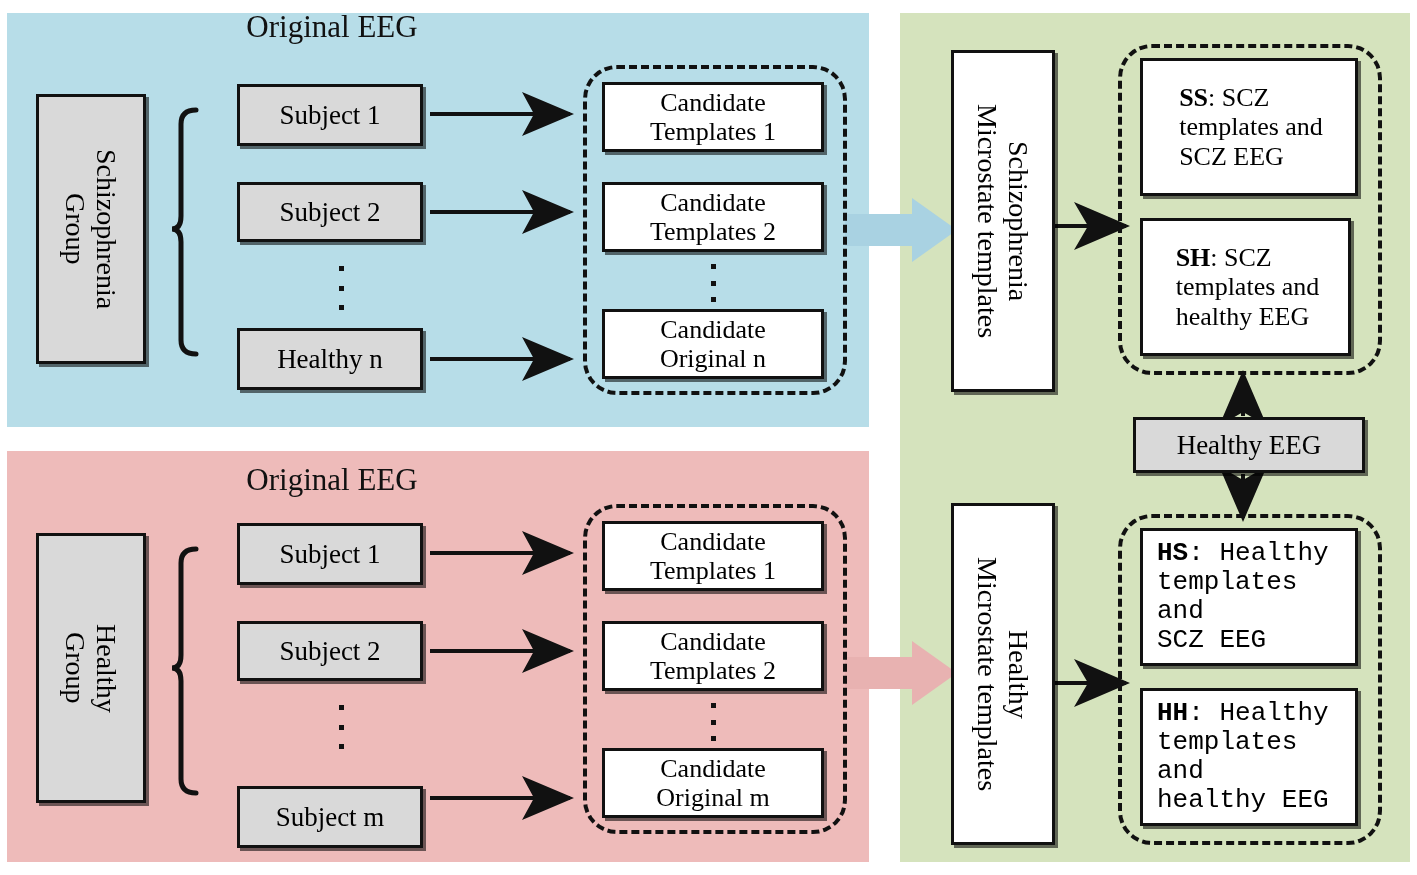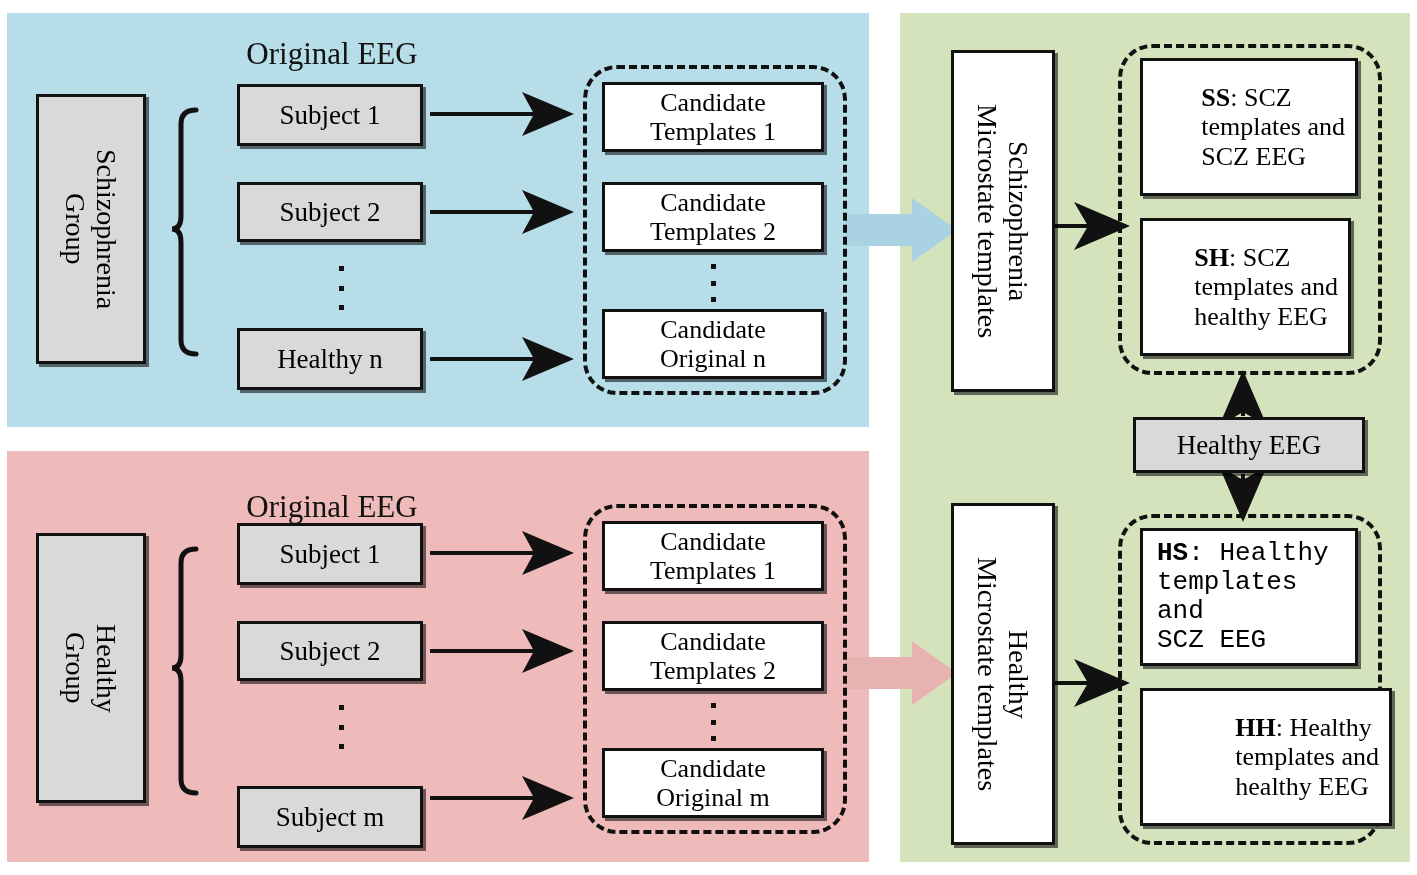--- a/index.html
+++ b/index.html
@@ -15,35 +15,35 @@
   .box{position:absolute;border:3px solid #111;box-sizing:border-box;
        display:flex;align-items:center;justify-content:center;text-align:center;
        line-height:1.12;}
   .gray{background:#d9d9d9;}
   .white{background:#ffffff;}
 
   .shadowed{box-shadow:3px 3px 0 0 rgba(0,0,0,0.55);}
 
   .vert{writing-mode:vertical-rl;text-orientation:mixed;}
 
-  .panel-title{position:absolute;font-size:31px;color:#111;margin-top:27px;}
+  .panel-title{position:absolute;font-size:31px;color:#111;}
 
   
   .dashbox{position:absolute;border:4px dashed #111;border-radius:34px;box-sizing:border-box;}
 
   
   svg.ov{position:absolute;left:0;top:0;width:1417px;height:875px;pointer-events:none;}
 
   .dots{position:absolute;display:flex;flex-direction:column;align-items:center;
         justify-content:space-between;}
   .dots i{display:block;width:5px;height:5px;background:#111;}
 
   .t-sub{font-size:27px;}
   .t-cand{font-size:26px;}
-  .t-res{font-size:26px;text-align:left;justify-content:flex-end;padding:6px 10px 6px 14px;}
+  .t-res{font-size:26px;text-align:left;justify-content:center;padding:6px 10px 6px 14px;}
   .t-res b{font-weight:bold;}
   .t-vertlabel{font-size:28px;}
   .t-unknown{font-size:27px;}
 </style>
 </head>
 <body>
 
 <div class="panel" id="panel-scz"></div>
 <div class="panel" id="panel-healthy"></div>
 <div class="panel" id="panel-green"></div>
@@ -220,19 +220,19 @@
 <div class="dashbox" style="left:1118px;top:514px;width:264px;height:331px;"></div>
 
 <div class="box white shadowed t-res" style="left:1140px;top:528px;width:218px;height:138px;font-family:Liberation Mono, monospace;">
   <span>
     <b>HS</b><span>: Healthy</span><br>
     <span>templates and</span><br>
     <span>SCZ EEG</span>
   </span>
 </div>
 
-<div class="box white shadowed t-res" style="left:1140px;top:688px;width:252px;height:138px;">
+<div class="box white shadowed t-res" style="left:1140px;top:688px;width:218px;height:138px;font-family:Liberation Mono, monospace;">
   <span>
     <b>HH</b><span>: Healthy</span><br>
     <span>templates and</span><br>
     <span>healthy EEG</span>
   </span>
 </div>
 
 </body></html>

